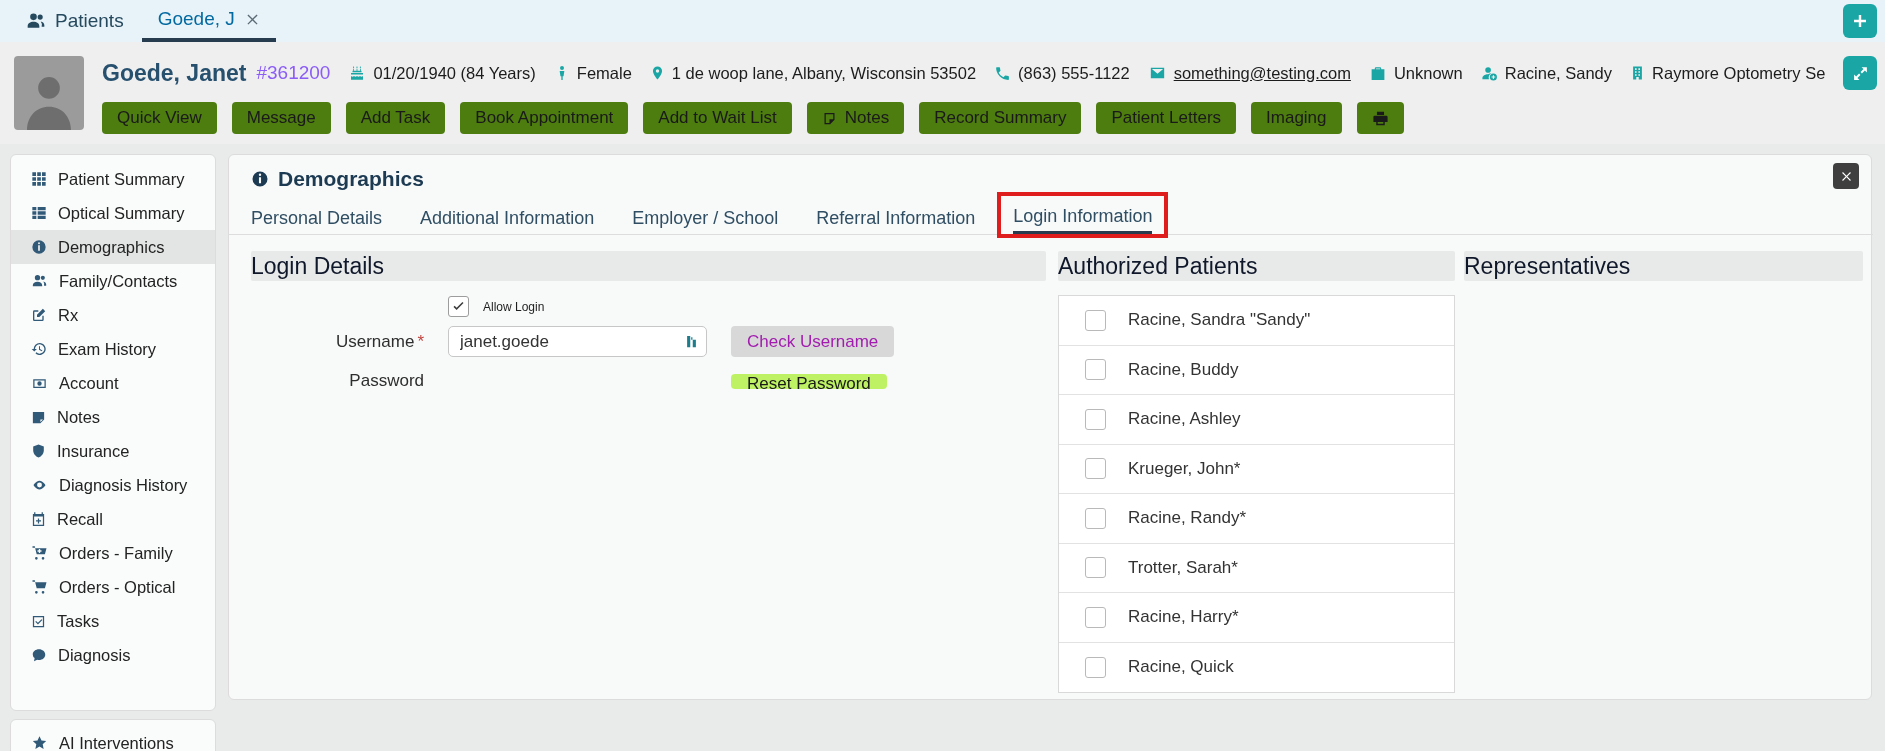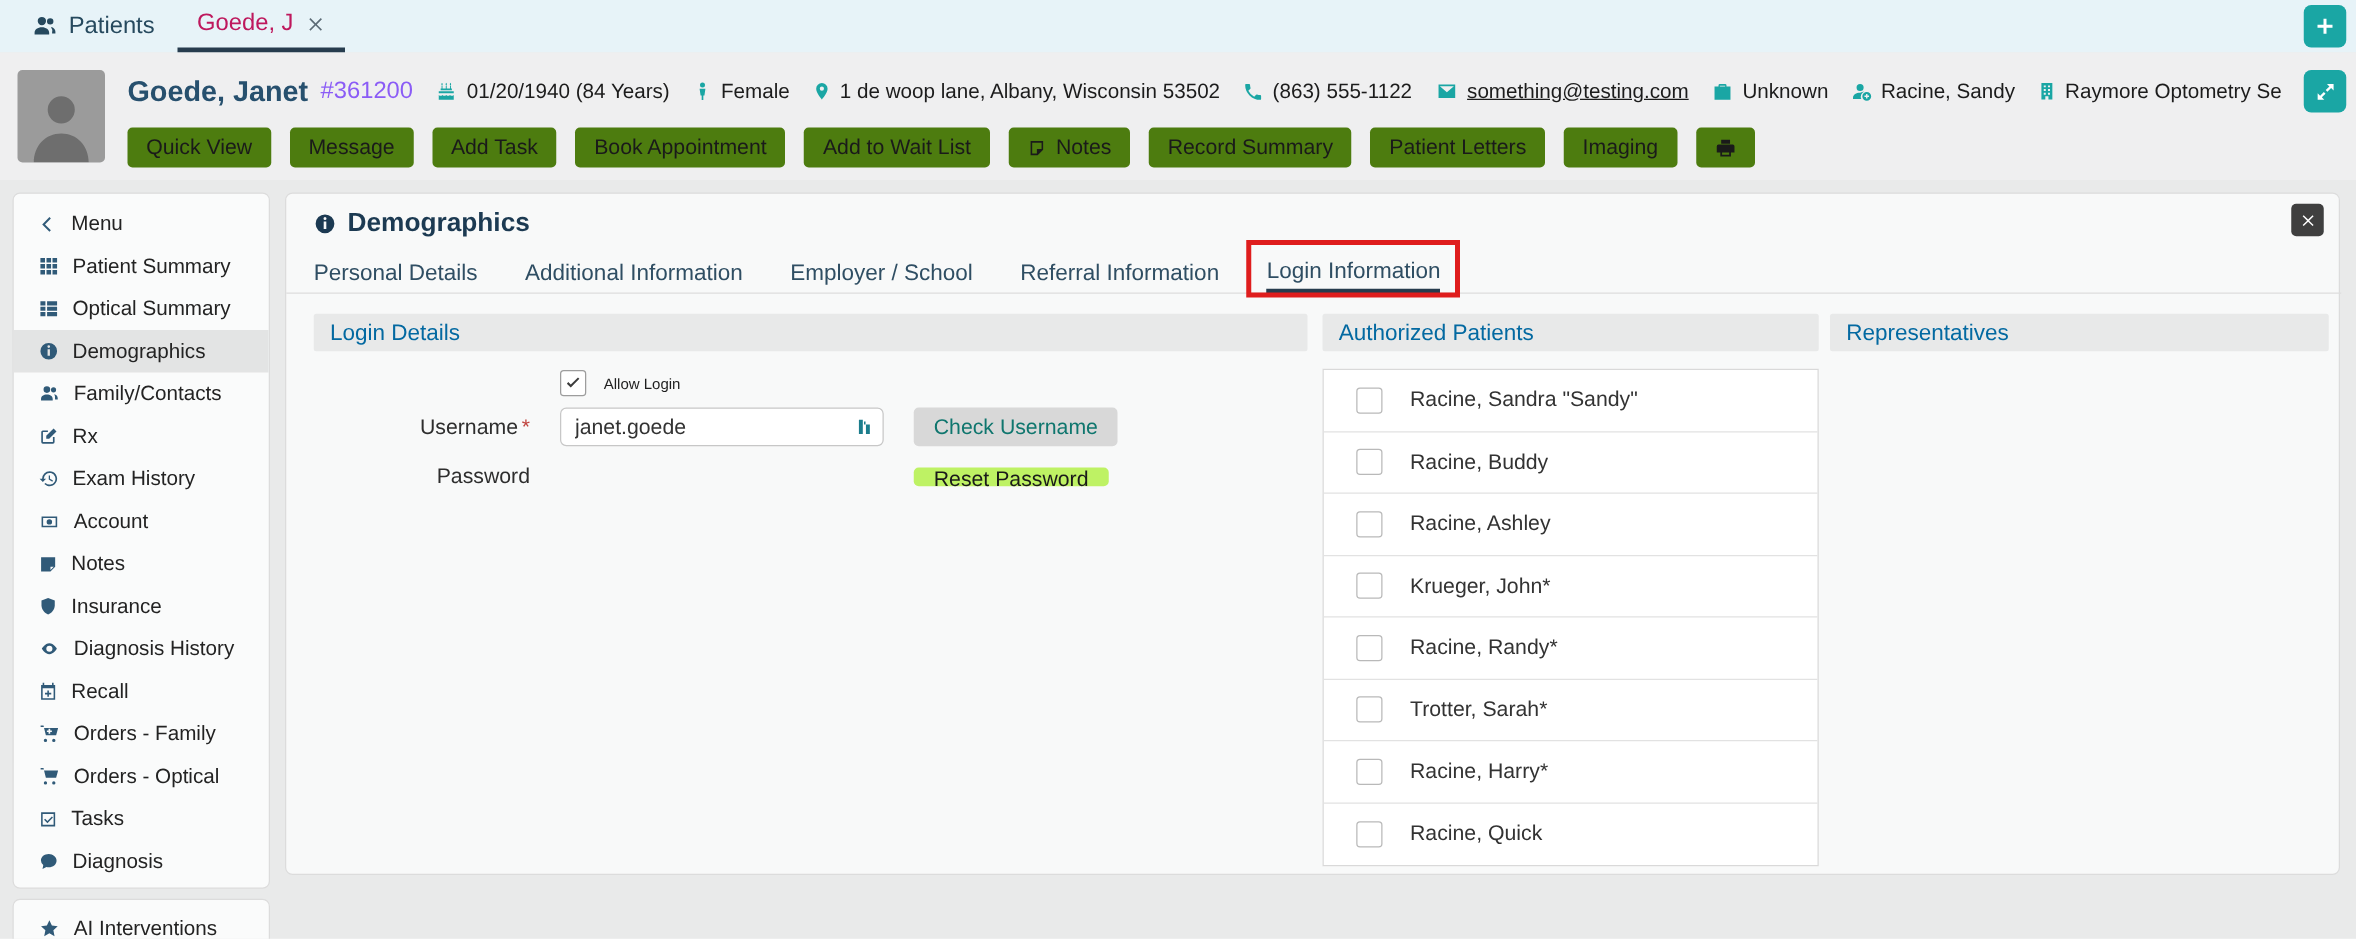--- a/index.html
+++ b/index.html
@@ -10,21 +10,21 @@
     position:relative; overflow:hidden;
   }
   svg.ic { display:inline-block; vertical-align:middle; flex:none; }
 
   
   .topbar { position:absolute; left:0; top:0; width:1885px; height:42px;
     background:#e7f3f8; display:flex; align-items:stretch; }
   .tb-patients { display:flex; align-items:center; gap:9px; padding:0 18px 0 26px;
     color:#26495e; font-size:19px; }
   .tb-tab { display:flex; align-items:center; gap:10px; padding:0 16px;
-    color:#be185d; font-size:19px; border-bottom:4px solid #273c4e; cursor:pointer; }
+    color:#0369a1; font-size:19px; border-bottom:4px solid #273c4e; cursor:pointer; }
   .tb-tab .x { color:#5c6b76; }
   .tb-add { position:absolute; right:8px; top:4px; width:34px; height:34px;
     background:#1aa6a4; border:none; border-radius:6px; color:#fff;
     display:flex; align-items:center; justify-content:center; cursor:pointer; }
 
   
   .pheader { position:absolute; left:0; top:42px; width:1885px; height:102px; background:#efeff0; }
   .avatar { position:absolute; left:14px; top:14px; width:70px; height:74px;
     background:#9b9b9b; border-radius:4px; overflow:hidden;
     display:flex; align-items:flex-end; justify-content:center; }
@@ -64,39 +64,39 @@
     background:#3f3f3f; border:none; border-radius:4px; color:#fff;
     display:flex; align-items:center; justify-content:center; cursor:pointer; }
   .tabs { position:absolute; left:22px; top:46px; height:34px; display:flex; gap:38px; }
   .tabs-border { position:absolute; left:0; top:79px; width:1644px; height:0; border-top:1px solid #ddd; }
   .tab { font-size:18px; color:#2f4e63; display:flex; align-items:center; cursor:pointer; position:relative; }
   .tab.active { border-bottom:4px solid #273c4e; z-index:2;justify-content:flex-end; }
   .red-box { position:absolute; left:-16px; right:-16px; top:-9px; bottom:-7px;
     border:4px solid #df1d1d; pointer-events:none; }
 
   .sect-head { height:30px; background:#e8e9e9; border-radius:2px; display:flex; align-items:center;
-    padding-left:13px; font-size:18px; color:#0369a1; }
+    font-size:23px; color:#0f172a; }
 
   .col-login { position:absolute; left:22px; top:96px; width:795px; }
   .form-row { display:grid; grid-template-columns:173px 259px auto; column-gap:24px; align-items:center; }
   .row-allow { margin-top:15px; }
   .row-user { margin-top:9px; }
   .row-pass { margin-top:14px; }
   .f-label { text-align:right; font-size:17px; color:#2e2e2e; }
   .req { color:#c0443f; margin-left:3px; font-size:17px; }
   .allow-wrap { display:flex; align-items:center; gap:14px; }
   .cbox { width:21px; height:21px; background:#fff; border:1px solid #9d9d9d; border-radius:3px;
     display:flex; align-items:center; justify-content:center; cursor:pointer; flex:none; }
   .cbox .ic { color:#3d3d3d; }
   .allow-label { font-size:12px; color:#1f1f1f; }
   .uname-wrap { position:relative; }
   .uname-input { width:259px; height:31px; border:1px solid #c7c7c7; border-radius:5px;
     padding:0 30px 0 11px; font-family:"Liberation Sans",sans-serif; font-size:17px; color:#333; background:#fff; }
   .uname-addon { position:absolute; right:8px; top:7px; color:#1c7d8c; }
-  .btn-check { background:#d8d8d8; color:#0f766e; border:none; border-radius:4px;
+  .btn-check { background:#d8d8d8; color:#a21caf; border:none; border-radius:4px;
     height:31px; padding:0 16px; font-size:17px; font-family:"Liberation Sans",sans-serif;
     justify-self:start; cursor:default; }
   .btn-reset { background:#bef264; color:#1a1a1a; border:none; border-radius:4px;
     height:15px; padding:0 16px; font-size:17px; font-family:"Liberation Sans",sans-serif;
     justify-self:start; cursor:pointer; }
 
   .col-auth { position:absolute; left:829px; top:96px; width:397px; }
   .auth-list { margin-top:14px; background:#fff; border:1px solid #d9d9d9; }
   .auth-row { height:49.5px; display:flex; align-items:center; gap:22px; padding-left:26px;
     border-bottom:1px solid #e2e2e2; }
@@ -237,26 +237,20 @@
   </div>
 
   <button class="expand-btn">
     <svg class="ic" width="17" height="17" viewBox="0 0 24 24" fill="currentColor">
         <path d="M13.5 3H21v7.5l-2.8-2.8-4.2 4.2-1.9-1.9 4.2-4.2zM10.5 21H3v-7.5l2.8 2.8 4.2-4.2 1.9 1.9-4.2 4.2z"></path>
       </svg>
   </button>
 </div>
 
 <nav class="sidebar">
-  <div class="side-item">
-    <svg class="ic" width="15" height="15" viewBox="0 0 24 24" fill="currentColor">
-        <path d="M15.5 4.5 8 12l7.5 7.5-1.8 1.8L4.4 12l9.3-9.3z"></path>
-      </svg>
-    <span>Menu</span>
-  </div>
   <div class="side-item">
     <svg class="ic" width="16" height="16" viewBox="0 0 24 24" fill="currentColor">
         <path d="M2 2h5.5v5.5H2zM9.3 2h5.5v5.5H9.3zM16.5 2H22v5.5h-5.5zM2 9.3h5.5v5.5H2zM9.3 9.3h5.5v5.5H9.3zM16.5 9.3H22v5.5h-5.5zM2 16.5h5.5V22H2zM9.3 16.5h5.5V22H9.3zM16.5 16.5H22V22h-5.5z"></path>
       </svg>
     <span>Patient Summary</span>
   </div>
   <div class="side-item">
     <svg class="ic" width="16" height="16" viewBox="0 0 24 24" fill="currentColor">
         <path d="M2 3h6v5H2zM10 3h12v5H10zM2 9.5h6v5H2zM10 9.5h12v5H10zM2 16h6v5H2zM10 16h12v5H10z"></path>
       </svg>

